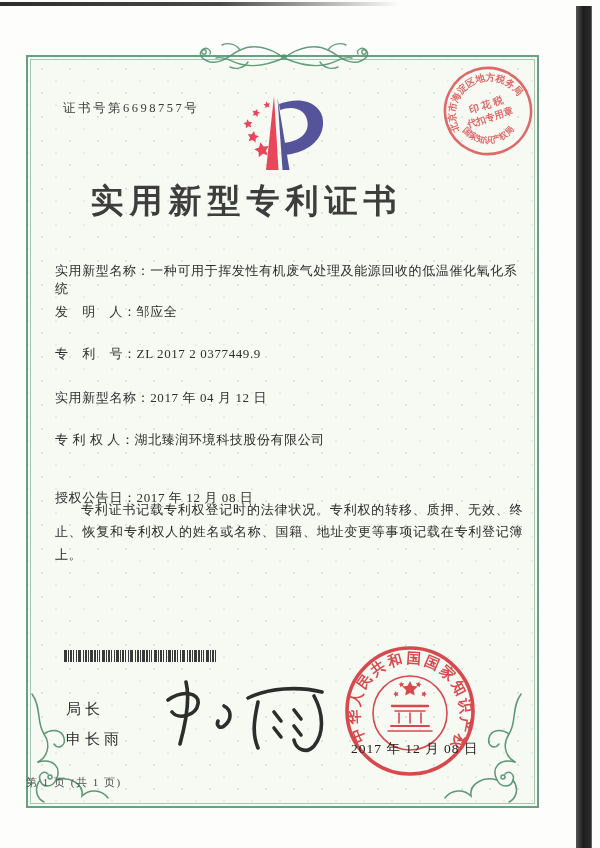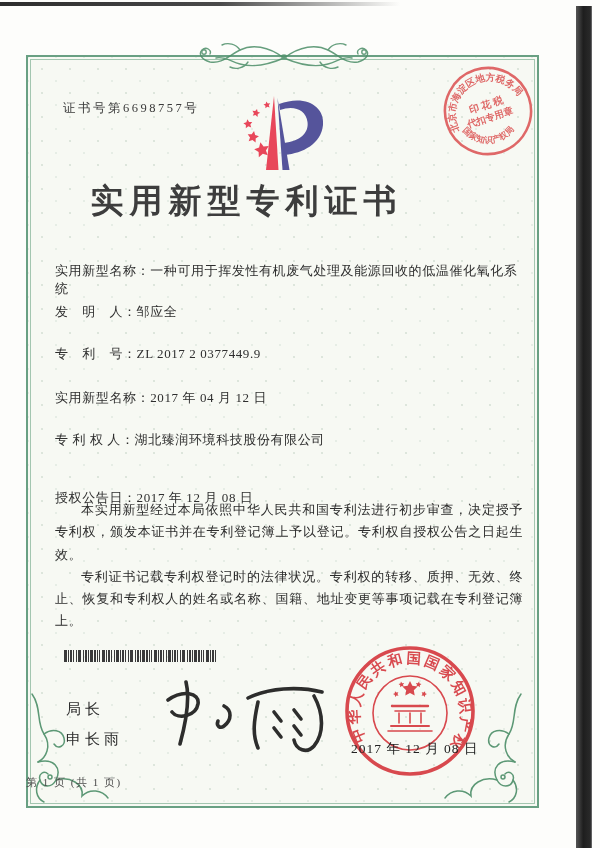--- a/index.html
+++ b/index.html
@@ -142,21 +142,20 @@
   <span class="lab">实用新型名称：</span><span class="val">2017 年 04 月 12 日</span>
 </div>
 <div class="field" style="top:431px">
   <span class="lab">专 利 权 人：</span><span class="val">湖北臻润环境科技股份有限公司</span>
 </div>
 <div class="field" style="top:489px">
   <span class="lab">授权公告日：</span><span class="val">2017 年 12 月 08 日</span>
 </div>
 
 <div class="body-text">
-  <p>本实用新型经过本局依照中华人民共和国专利法进行初步审查，决定授予专利权，颁发本证书并在专利登记簿上予以登记。专利权自授权公告之日起生效。</p>
   <p>专利证书记载专利权登记时的法律状况。专利权的转移、质押、无效、终止、恢复和专利权人的姓名或名称、国籍、地址变更等事项记载在专利登记簿上。</p>
 </div>
 
 <svg class="abs" style="left:64px;top:650px" width="154" height="12" viewBox="0 0 154 12">
   <line x1="0" y1="6" x2="154" y2="6" stroke="#3a3a3a" stroke-width="12" stroke-dasharray="3 1 1 1 2 1 1 2 1 1 3 2 1 1 2 1 1 1 3 1 2 1 1 1 1 2 3 1 1 1 2 1 1 2 1 1"></line>
 </svg>
 
 <div class="sign-block">
   <div>局长</div>
   <div>申长雨</div>

